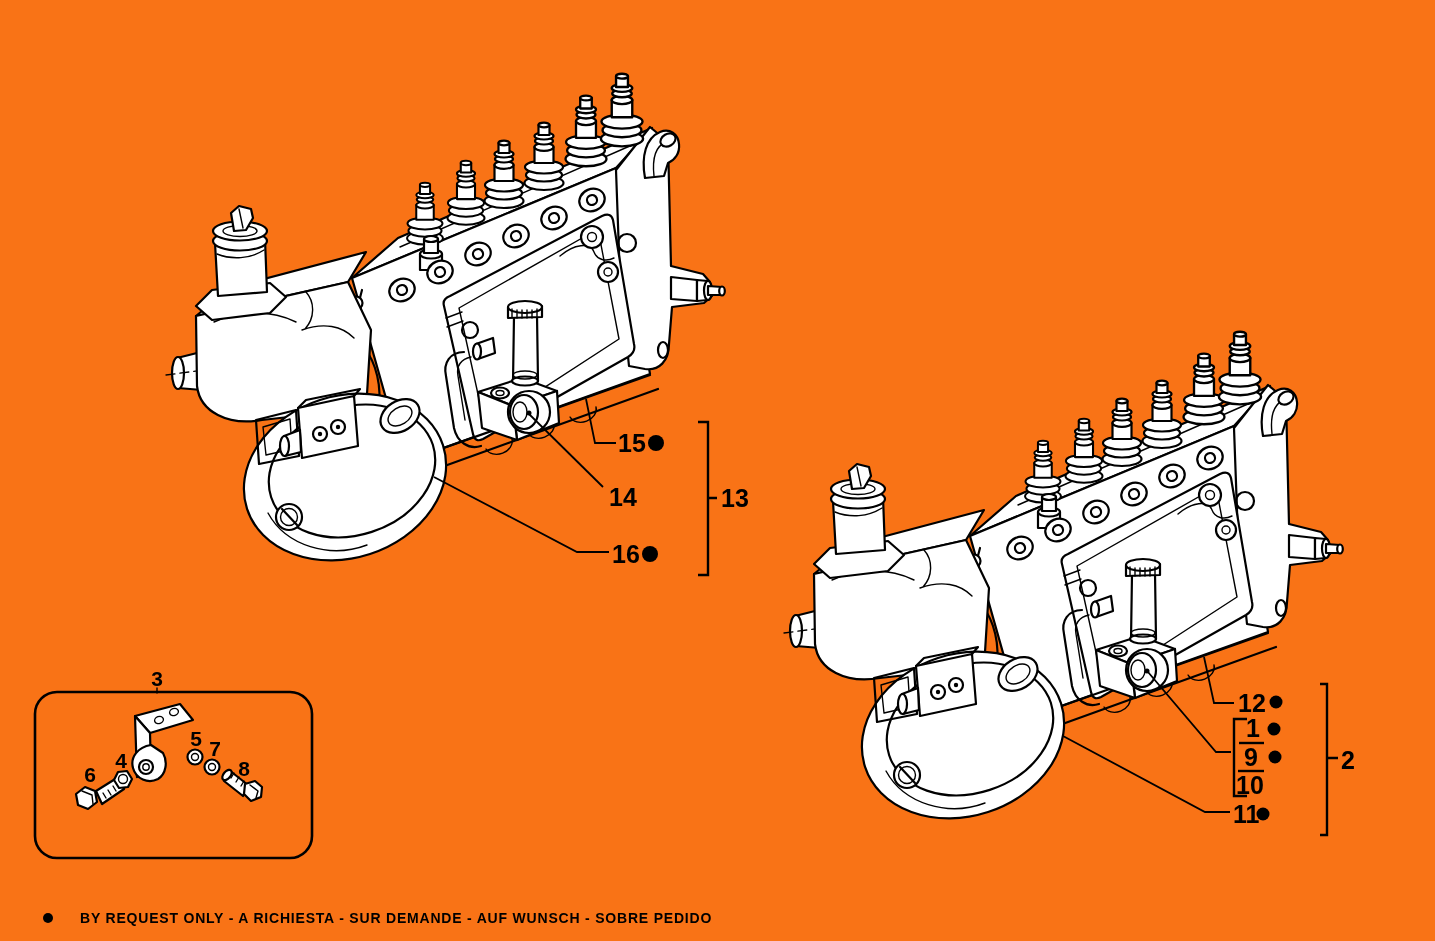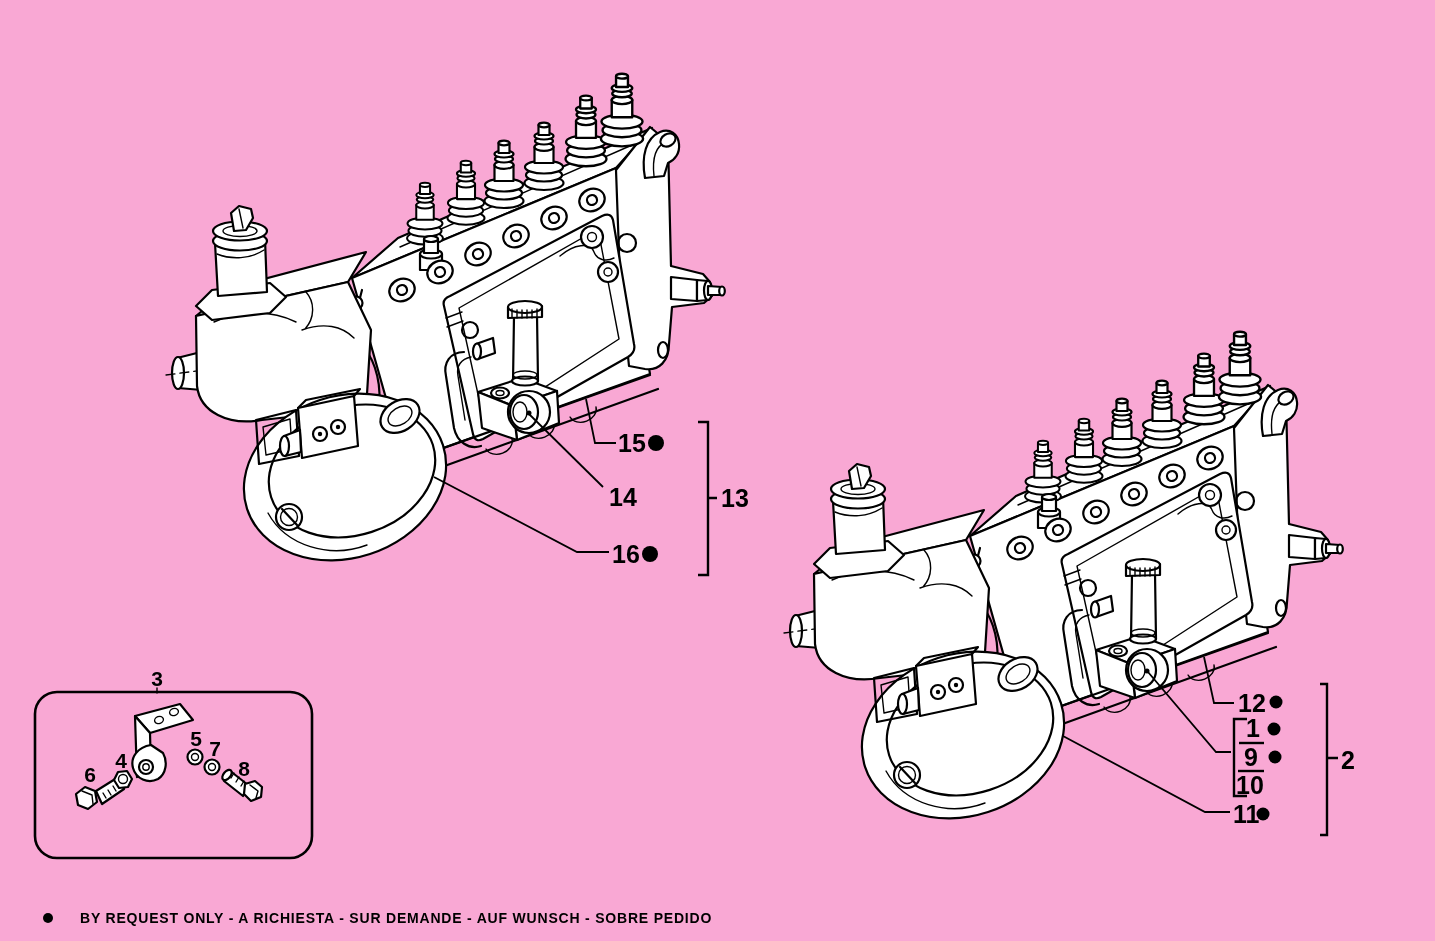--- a/index.html
+++ b/index.html
@@ -1,16 +1,16 @@
 <!DOCTYPE html>
 <html><head>
 <meta charset="utf-8">
 <style>
   html,body{margin:0;padding:0;background:#ffffff;}
-  .stage{position:relative;width:1435px;height:941px;background:#f9a8d4;overflow:hidden;
+  .stage{position:relative;width:1435px;height:941px;background:#f97316;overflow:hidden;
          font-family:"Liberation Sans",sans-serif;}
   svg{position:absolute;left:0;top:0;}
   .wh{fill:#ffffff;stroke:#000000;stroke-width:2.2;}
   .ln{fill:none;stroke:#000000;stroke-width:2.2;}
   .thin{fill:none;stroke:#000000;stroke-width:1.4;}
   .dash{fill:none;stroke:#000000;stroke-width:1.3;stroke-dasharray:9 5;}
   .leader{fill:none;stroke:#000000;stroke-width:1.8;}
   .bracket{fill:none;stroke:#000000;stroke-width:2.4;}
   .dot{fill:#000000;stroke:none;}
   .callout{font:bold 25px "Liberation Sans",sans-serif;fill:#000000;}

